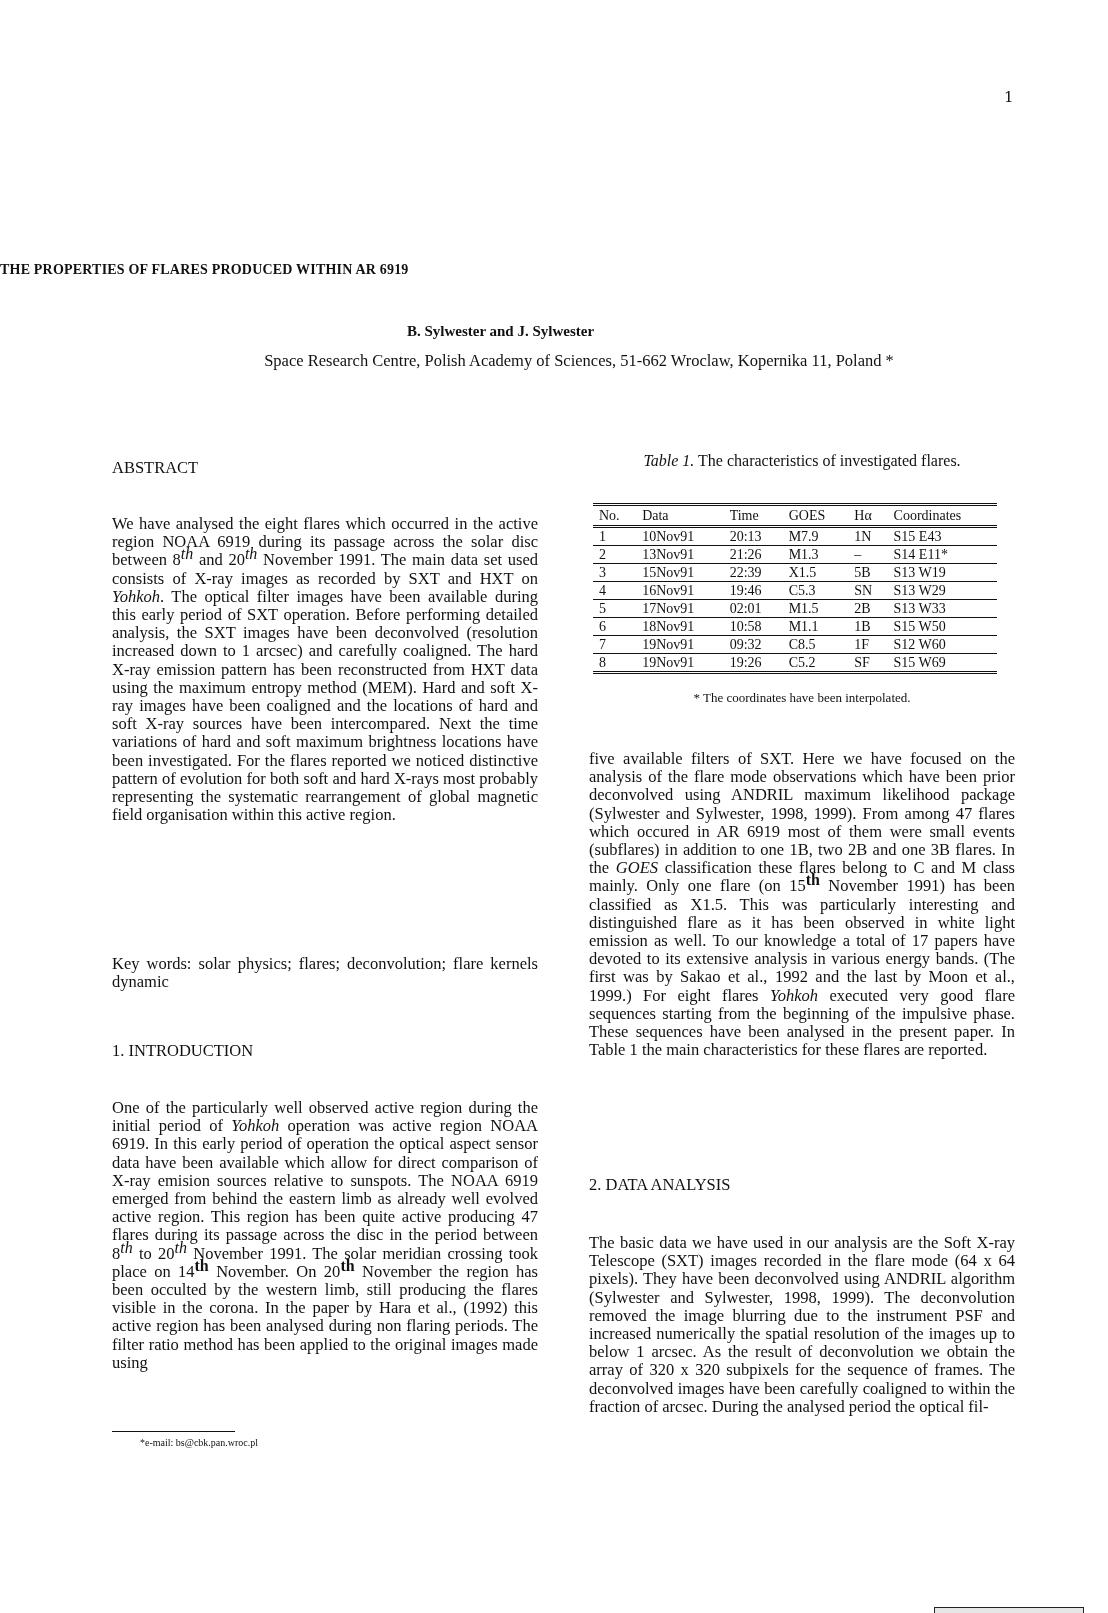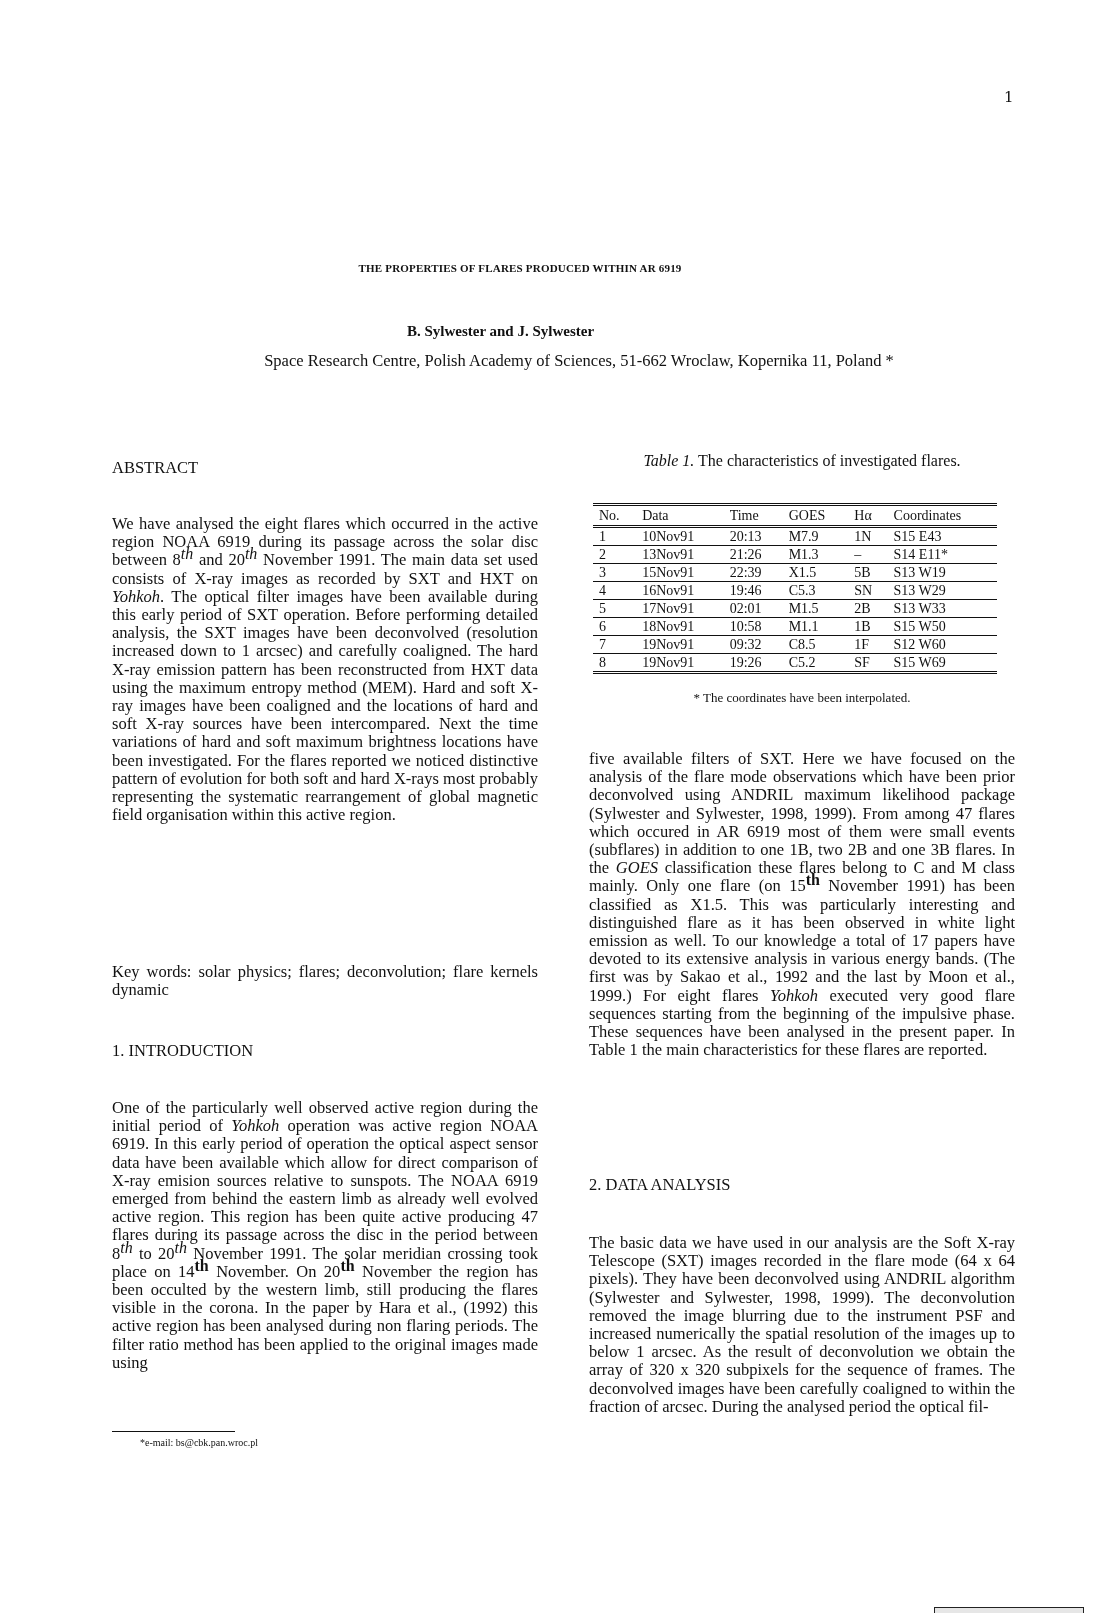--- a/index.html
+++ b/index.html
@@ -4,22 +4,22 @@
 <style>
   html, body { margin: 0; padding: 0; background: #ffffff; }
   body {
     width: 1108px; height: 1613px; position: relative; overflow: hidden;
     font-family: "DejaVu Serif", "Liberation Serif", serif;
     color: #111111;
   }
   .abs { position: absolute; }
   .page-number { left: 1004px; top: 88px; font-size: 15px; }
   .title {
-    left: 0; width: 1040px; top: 262px; text-align: center;
-    font-size: 11px; font-weight: bold; letter-spacing: 0.2px;
+    left: 0; width: 1040px; top: 262px; 
+    font-size: 14px; font-weight: bold; letter-spacing: 0.2px;
     font-family: "Liberation Serif", serif;
   }
   .authors {
     left: 0; width: 1001px; top: 323px; text-align: center;
     font-size: 15px; font-weight: bold; font-family: "Liberation Serif", serif;
   }
   .affiliation {
     left: 0; width: 1108px; top: 351px; text-align: center;
     font-size: 16.5px; font-family: "Liberation Serif", serif; padding-left: 25px;
   }
@@ -56,21 +56,21 @@
 <div class="abs title">THE PROPERTIES OF FLARES PRODUCED WITHIN AR 6919</div>
 <div class="abs authors">B. Sylwester and J. Sylwester</div>
 <div class="abs affiliation">Space Research Centre, Polish Academy of Sciences, 51-662 Wroclaw, Kopernika 11, Poland *</div>
 
 <div class="abs section-head abstract-head">ABSTRACT</div>
 
 <div class="abs col left-col" style="top:515px;">
   <span>We have analysed the eight flares which occurred in the active region NOAA 6919 during its passage across the solar disc between 8</span><sup class="it">th</sup><span> and 20</span><sup class="it">th</sup><span> November 1991. The main data set used consists of X-ray images as recorded by SXT and HXT on </span><span class="it">Yohkoh</span><span>. The optical filter images have been available during this early period of SXT operation. Before performing detailed analysis, the SXT images have been deconvolved (resolution increased down to 1 arcsec) and carefully coaligned. The hard X-ray emission pattern has been reconstructed from HXT data using the maximum entropy method (MEM). Hard and soft X-ray images have been coaligned and the locations of hard and soft X-ray sources have been intercompared. Next the time variations of hard and soft maximum brightness locations have been investigated. For the flares reported we noticed distinctive pattern of evolution for both soft and hard X-rays most probably representing the systematic rearrangement of global magnetic field organisation within this active region.</span>
 </div>
 
-<div class="abs col left-col" style="top:955px;margin-top:8px;">Key words: solar physics; flares; deconvolution; flare kernels dynamic</div>
+<div class="abs col left-col" style="top:955px;">Key words: solar physics; flares; deconvolution; flare kernels dynamic</div>
 
 <div class="abs section-head intro-head">1.   INTRODUCTION</div>
 
 <div class="abs col left-col" style="top:1099px;">
   <span>One of the particularly well observed active region during the initial period of </span><span class="it">Yohkoh</span><span> operation was active region NOAA 6919. In this early period of operation the optical aspect sensor data have been available which allow for direct comparison of X-ray emision sources relative to sunspots. The NOAA 6919 emerged from behind the eastern limb as already well evolved active region. This region has been quite active producing 47 flares during its passage across the disc in the period between 8</span><sup class="it">th</sup><span> to 20</span><sup class="it">th</sup><span> November 1991. The solar meridian crossing took place on 14</span><sup style="font-weight:bold">th</sup><span> November. On 20</span><sup style="font-weight:bold">th</sup><span> November the region has been occulted by the western limb, still producing the flares visible in the corona. In the paper by Hara et al., (1992) this active region has been analysed during non flaring periods. The filter ratio method has been applied to the original images made using</span>
 </div>
 
 <div class="abs footnote-rule"></div>
 <div class="abs footnote">*e-mail: bs@cbk.pan.wroc.pl</div>
 

